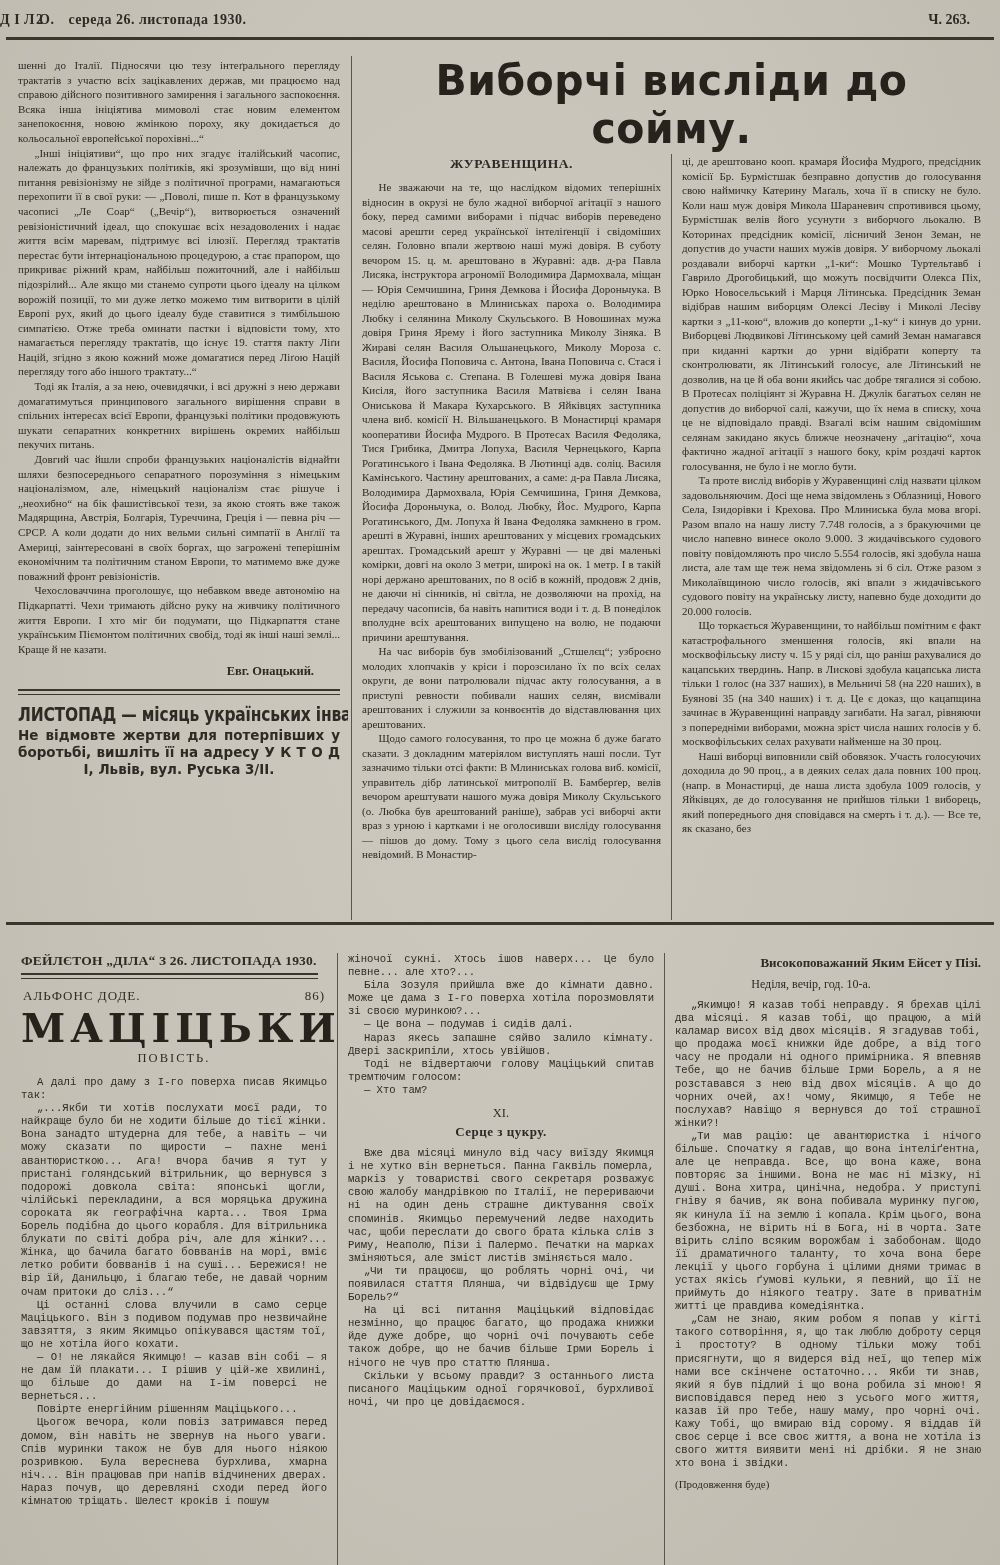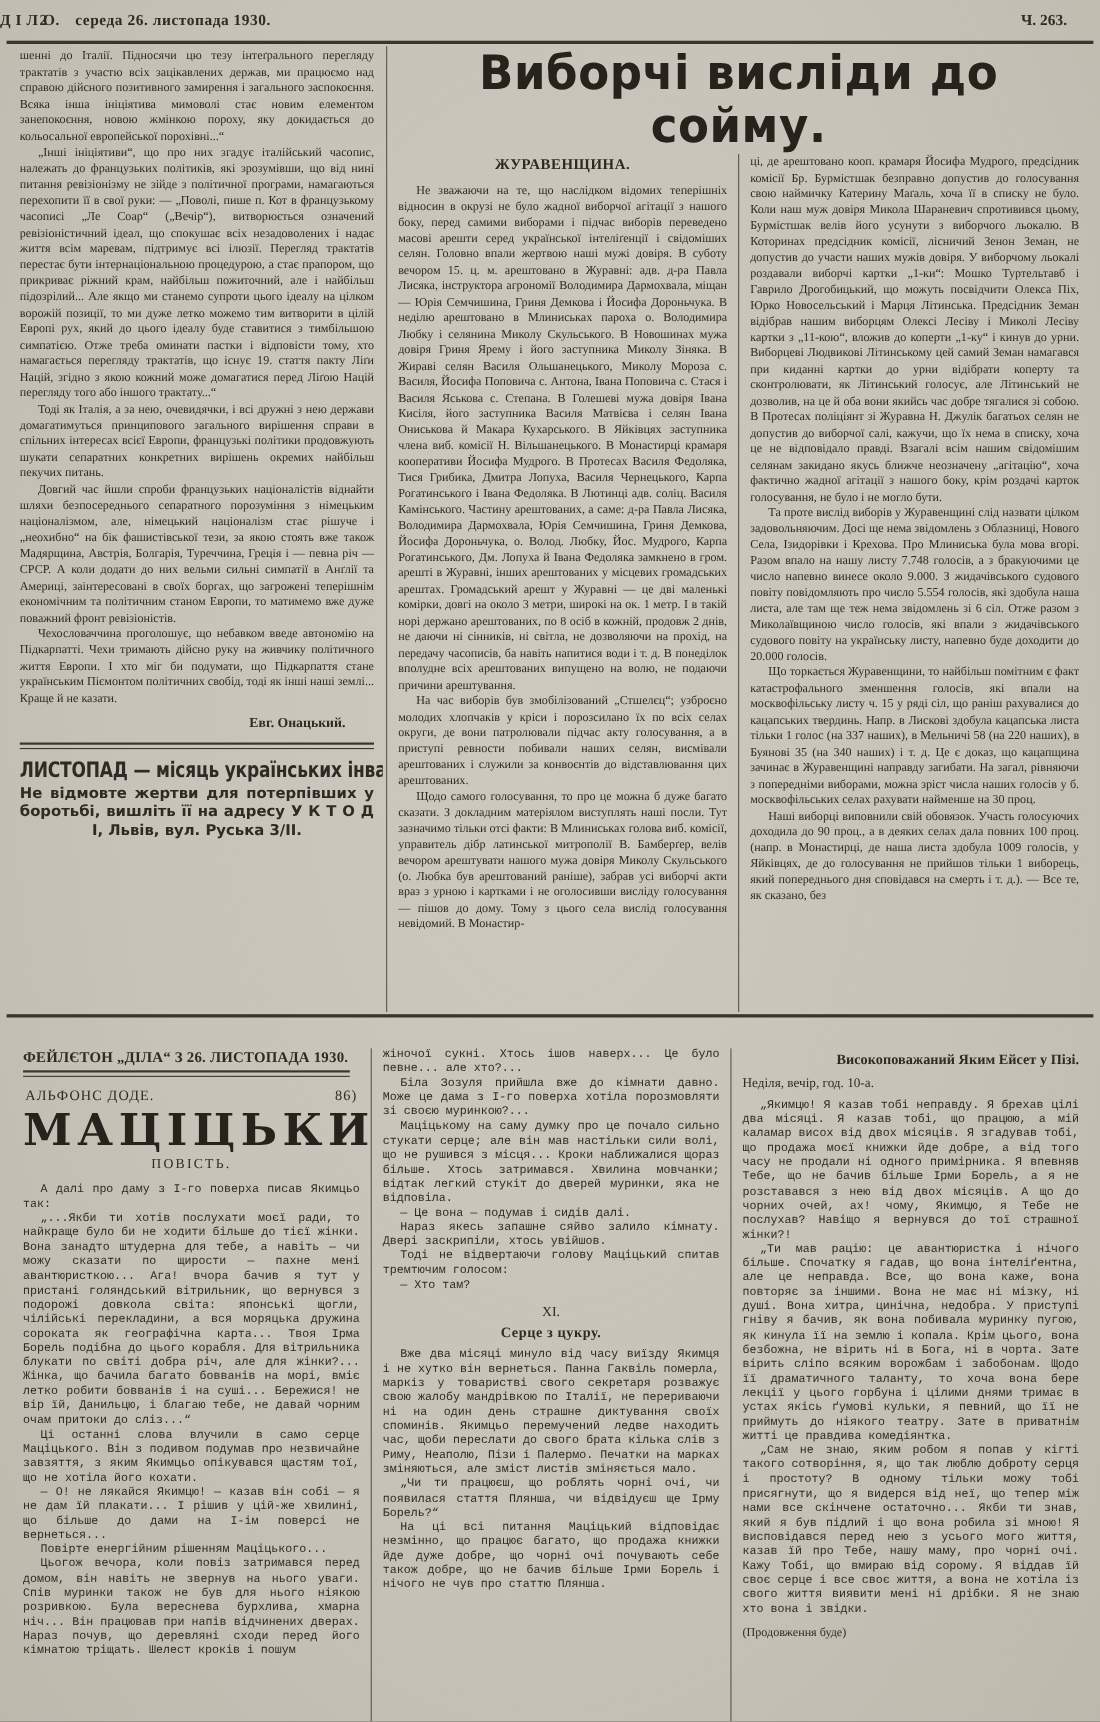--- a/index.html
+++ b/index.html
@@ -24,21 +24,21 @@
   .mast-page{position:absolute;left:36px;top:12px;}
   .mast-center{position:absolute;left:0;right:0;top:12px;text-align:left;letter-spacing:.5px;}
   .mast-center .sp{display:inline-block;width:14px;}
   .mast-issue{position:absolute;right:30px;top:12px;}
   .rule-head{height:0;border-top:3px solid #39362e;margin:3px 6px 0 6px;}
   
   .para{margin:0;text-indent:1.5em;text-align:justify;}
   .cont .para:first-child{text-indent:0;}
   .vdiv{width:1px;background:#5a564c;margin:0 3px;}
   
-  .top-section{display:flex;height:880px;padding:2px 12px 0 14px;box-sizing:border-box;overflow:hidden;}
+  .top-section{display:flex;height:880px;padding:16px 12px 0 14px;box-sizing:border-box;overflow:hidden;}
   .col-left{width:334px;padding:2px 8px 0 4px;box-sizing:border-box;overflow:hidden;}
   .col-left .para{font-size:11px;line-height:14.6px;}
   .signature{text-align:right;font-weight:bold;font-size:12.5px;margin:8px 26px 10px 0;}
   .rule-double{height:3px;border-top:2px solid #39362e;border-bottom:1px solid #39362e;margin:4px 0 7px 0;}
   .ad-box{padding:1px 0 4px 0;}
   .ad-title{font-family:"DejaVu Sans","Liberation Sans",sans-serif;font-weight:bold;font-size:15.5px;letter-spacing:-.2px;white-space:nowrap;text-align:center;transform:scaleY(1.25);transform-origin:top center;margin-bottom:6px;}
   .ad-body{font-family:"DejaVu Sans","Liberation Sans",sans-serif;font-weight:bold;font-size:13.5px;line-height:17px;text-align:justify;text-align-last:center;}
   .top-right{flex:1;display:flex;flex-direction:column;overflow:hidden;}
   .headline{
     font-family:"DejaVu Sans","Liberation Sans",sans-serif;
@@ -61,21 +61,21 @@
   .f-title{
     font-family:"DejaVu Serif","Liberation Serif",serif;
     font-weight:bold;font-size:40px;line-height:44px;letter-spacing:5px;
     text-align:center;color:#262публ;
     color:#26231d;margin:2px 0 0 0;
   }
   .f-subtitle{text-align:center;font-size:12.5px;letter-spacing:2px;margin:1px 0 10px 0;}
   .chapter-num{text-align:center;font-size:12.5px;margin:9px 0 3px 0;}
   .chapter-title{text-align:center;font-weight:bold;font-size:13px;letter-spacing:.5px;margin:0 0 7px 0;}
   .letter-heading{text-align:right;font-weight:bold;font-size:13px;margin:2px 0 6px 0;}
-  .letter-dateline{text-align:left;font-size:12px;padding-right:34px;margin-bottom:7px;}
+  .letter-dateline{text-align:center;font-size:12px;padding-right:34px;margin-bottom:7px;}
   .continuation{font-size:11px;padding-right:14px;margin-top:8px;}
 </style>
 </head>
 <body>
 
 <div class="page">
 
   <header class="masthead-row">
     <span class="mast-page">2</span>
     <span class="mast-center">
@@ -152,32 +152,32 @@
           <p class="para">Цьогож вечора, коли повіз затримався перед домом, він навіть не звернув на нього уваги. Спів муринки також не був для нього ніякою розривкою. Була вереснева бурхлива, хмарна ніч... Він працював при напів відчинених дверах. Нараз почув, що деревляні сходи перед його кімнатою тріщать. Шелест кроків і пошум</p>
         </div>
     </div>
 
     <div class="vdiv"></div>
 
     <div class="fcol">
       <div class="cont">
           <p class="para">жіночої сукні. Хтось ішов наверх... Це було певне... але хто?...</p>
           <p class="para">Біла Зозуля прийшла вже до кімнати давно. Може це дама з І-го поверха хотіла порозмовляти зі своєю муринкою?...</p>
-          <p class="para">Маціцькому на саму думку про це почало сильно стукати серце; але він мав настільки сили волі, що не рушився з місця... Кроки наближалися щораз більше. Хтось затримався. Хвилина мовчанки; відтак легкий стукіт до дверей муринки, яка не відповіла.</p>
           <p class="para">— Це вона — подумав і сидів далі.</p>
           <p class="para">Нараз якесь запашне сяйво залило кімнату. Двері заскрипіли, хтось увійшов.</p>
           <p class="para">Тоді не відвертаючи голову Маціцький спитав тремтючим голосом:</p>
           <p class="para">— Хто там?</p>
         </div>
       <div class="chapter-num">XI.</div>
       <div class="chapter-title">Серце з цукру.</div>
       <div>
           <p class="para">Вже два місяці минуло від часу виїзду Якимця і не хутко він вернеться. Панна Гаквіль померла, маркіз у товаристві свого секретаря розважує свою жалобу мандрівкою по Італії, не перериваючи ні на один день страшне диктування своїх споминів. Якимцьо перемучений ледве находить час, щоби переслати до свого брата кілька слів з Риму, Неаполю, Пізи і Палермо. Печатки на марках зміняються, але зміст листів зміняється мало.</p>
           <p class="para">„Чи ти працюєш, що роблять чорні очі, чи появилася стаття Плянша, чи відвідуєш ще Ірму Борель?“</p>
           <p class="para">На ці всі питання Маціцький відповідає незмінно, що працює багато, що продажа книжки йде дуже добре, що чорні очі почувають себе також добре, що не бачив більше Ірми Борель і нічого не чув про статтю Плянша.</p>
+          <p class="para">Скільки у всьому правди? З останнього листа писаного Маціцьким одної горячкової, бурхливої ночі, чи про це довідаємося.</p>
         </div>
     </div>
 
     <div class="vdiv"></div>
 
     <div class="fcol">
       <div class="letter-heading">Високоповажаний Яким Ейсет у Пізі.</div>
       <div class="letter-dateline">Неділя, вечір, год. 10-а.</div>
       <div>
           <p class="para">„Якимцю! Я казав тобі неправду. Я брехав цілі два місяці. Я казав тобі, що працюю, а мій каламар висох від двох місяців. Я згадував тобі, що продажа моєї книжки йде добре, а від того часу не продали ні одного примірника. Я впевняв Тебе, що не бачив більше Ірми Борель, а я не розставався з нею від двох місяців. А що до чорних очей, ах! чому, Якимцю, я Тебе не послухав? Навіщо я вернувся до тої страшної жінки?!</p>

